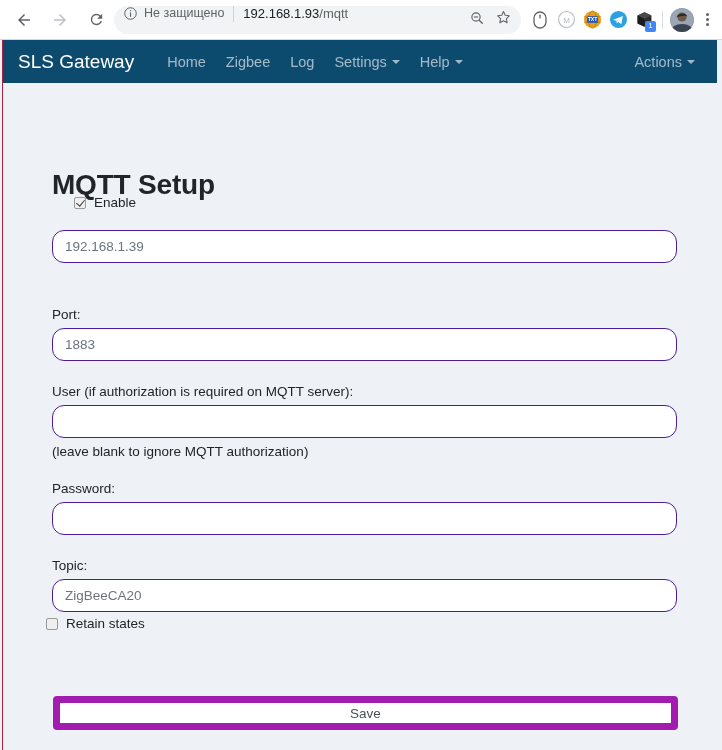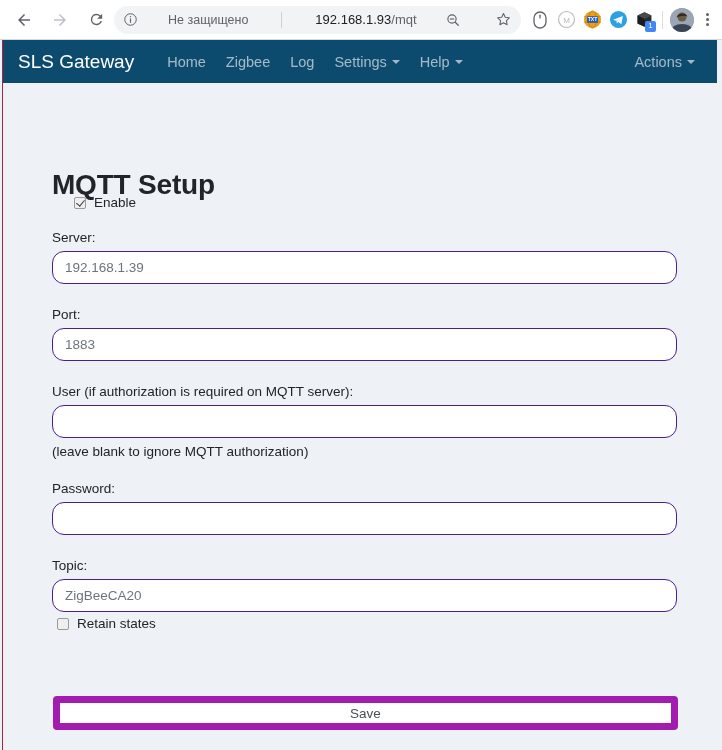--- a/index.html
+++ b/index.html
@@ -26,24 +26,23 @@
     flex: none;
   }
   .nav-btn svg { display: block; }
 
   #omnibox {
     flex: 1 1 auto;
     height: 28px;
     margin: 0 6px 0 4px;
     background: #f1f3f4;
     border-radius: 14px;
-    display: flex; align-items: center;
+    display: flex; align-items: flex-start;
     padding: 0 6px 0 9px;
     min-width: 0;
-    gap: 24px;
   }
   #security-icon { flex: none; margin-right: 6px; display:flex; align-items:center;}
   #security-text {
     font-size: 12.5px; color: #5f6368;
     white-space: nowrap;
   }
   #omnibox-divider {
     width: 1px; height: 16px; background: #cdd1d4;
     margin: 0 9px;
     flex: none;
@@ -369,21 +368,20 @@
   <div id="content">
 
     <h1 id="page-title">MQTT Setup</h1>
 
     <div class="check-row" style="left:51px; top:112px;padding-left:20px;">
       <span class="cbox checked"></span>
       <span class="check-label">Enable</span>
     </div>
 
     <div class="form-row" style="top:147px;">
-      <label class="form-label">Server:</label>
       <div class="form-input">192.168.1.39</div>
     </div>
 
     <div class="form-row" style="top:224px;">
       <label class="form-label">Port:</label>
       <div class="form-input">1883</div>
     </div>
 
     <div class="form-row" style="top:301px;">
       <label class="form-label">User (if authorization is required on MQTT server):</label>
@@ -394,21 +392,21 @@
     <div class="form-row" style="top:398px;">
       <label class="form-label">Password:</label>
       <div class="form-input"></div>
     </div>
 
     <div class="form-row" style="top:475px;">
       <label class="form-label">Topic:</label>
       <div class="form-input">ZigBeeCA20</div>
     </div>
 
-    <div class="check-row" style="left:33px; top:533px;padding-left:21px;">
+    <div class="check-row" style="left:22px; top:533px;padding-left:21px;">
       <span class="cbox"></span>
       <span class="check-label">Retain states</span>
     </div>
 
     <button id="save-button">Save</button>
 
   </div>
 </div>
 
 </body></html>

